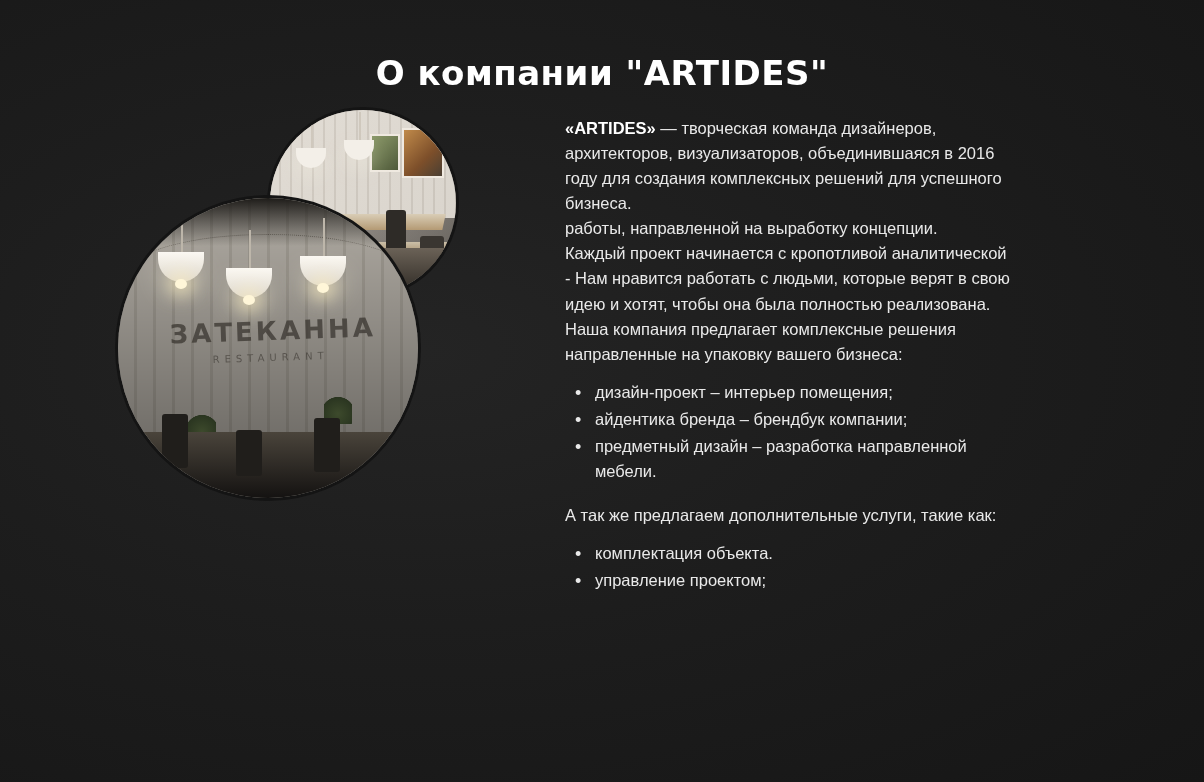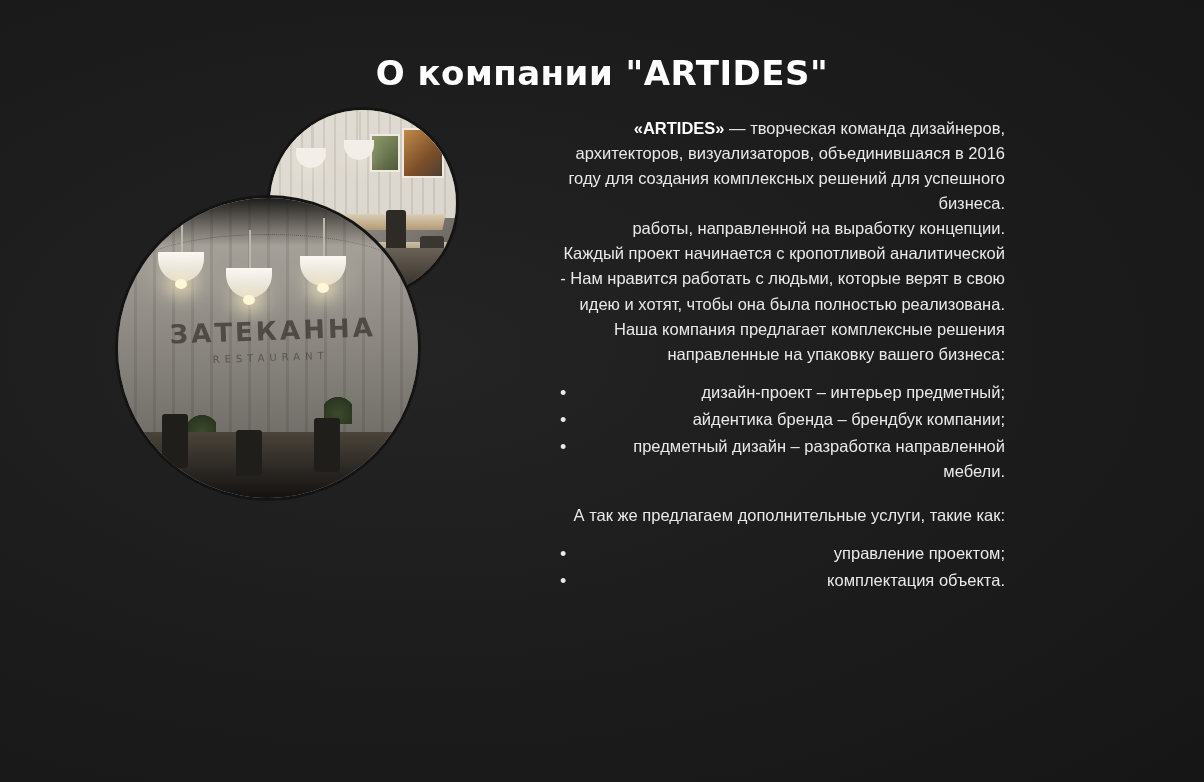--- a/index.html
+++ b/index.html
@@ -234,27 +234,26 @@
     background: #201e1b;
     border-radius: 3px;
   }
   .pl-chair.k1 { left: 44px; }
   .pl-chair.k2 { left: 118px; bottom: 22px; height: 46px; }
   .pl-chair.k3 { left: 196px; bottom: 26px; }
 
   
   .text-col {
     position: absolute;
-    left: 550px;
+    left: 565px;
     top: 116px;
     width: 455px;
     color: #e9e9e9;
     font-size: 16.5px;
     line-height: 1.52;
-    text-align: right;
   }
   .text-col p {
     margin: 0;
   }
   .text-col p + p {
     margin-top: 0;
   }
   .lead-name {
     font-weight: bold;
     color: #ffffff;
@@ -332,29 +331,29 @@
   <div class="text-col">
 
     <p><span class="lead-name">«ARTIDES»</span><span> — творческая команда дизайнеров, архитекторов, визуализаторов, объединившаяся в 2016 году для создания комплексных решений для успешного бизнеса.</span></p>
 
     <p>работы, направленной на выработку концепции.</p>
     <p>Каждый проект начинается с кропотливой аналитической</p>
     <p>- Нам нравится работать с людьми, которые верят в свою идею и хотят, чтобы она была полностью реализована.</p>
     <p>Наша компания предлагает комплексные решения направленные на упаковку вашего бизнеса:</p>
 
     <ul>
-      <li>дизайн-проект – интерьер предметный;</li>
+      <li>дизайн-проект – интерьер помещения;</li>
       <li>айдентика бренда – брендбук компании;</li>
       <li>предметный дизайн – разработка направленной мебели.</li>
     </ul>
 
     <div class="spacer"></div>
 
     <p>А так же предлагаем дополнительные услуги, такие как:</p>
 
     <ul>
+      <li>комплектация объекта.</li>
       <li>управление проектом;</li>
-      <li>комплектация объекта.</li>
     </ul>
 
   </div>
 
 </div>
 
 </body></html>

